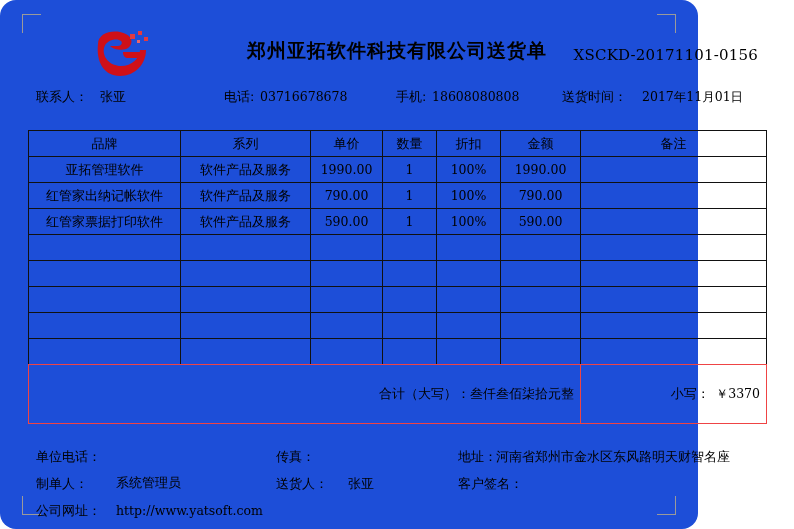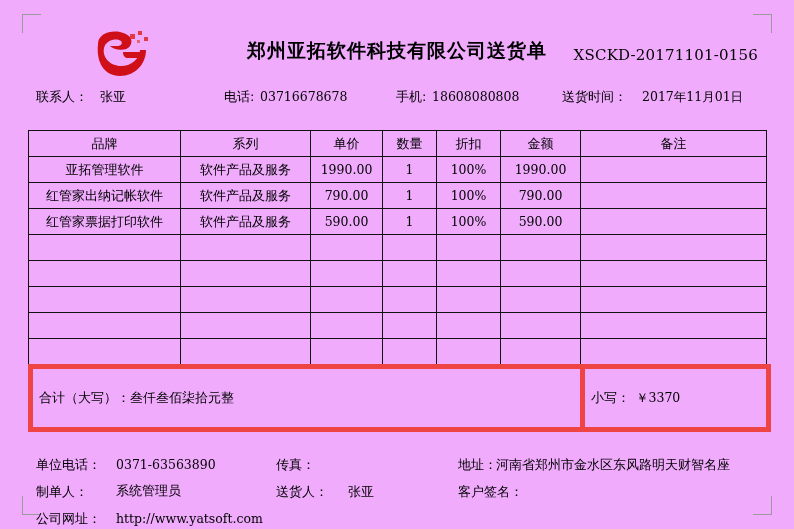--- a/index.html
+++ b/index.html
@@ -9,24 +9,25 @@
   body {
     width: 794px;
     height: 529px;
     background: #ffffff;
     font-family: "Liberation Sans", sans-serif;
     color: #000;
     overflow: hidden;
   }
   .page {
     position: relative;
-    width: 794px;
+    width: 698px;
     height: 529px;
-    background: #f0abfc;
+    background: #1d4ed8;
     box-sizing: border-box;
+    border-radius: 16px;
   }
   
   .crop {
     position: absolute;
     width: 18px;
     height: 18px;
   }
   .crop.tl { top: 14px; left: 22px; border-top: 1px solid #9a9a9a; border-left: 1px solid #9a9a9a; }
   .crop.tr { top: 14px; right: 22px; border-top: 1px solid #9a9a9a; border-right: 1px solid #9a9a9a; }
   .crop.bl { bottom: 14px; left: 22px; border-bottom: 1px solid #9a9a9a; border-left: 1px solid #9a9a9a; }
@@ -111,25 +112,26 @@
   
   table.totals {
     border-collapse: collapse;
     width: 100%;
     table-layout: fixed;
     font-size: 13px;
     font-family: "DejaVu Sans", sans-serif;
     margin-top: -1px;
   }
   table.totals td {
-    border: 5px solid #ef4444;
+    border: 1px solid #ef4444;
     height: 26px;
     padding: 16px 6px;
     white-space: nowrap;
     overflow: hidden;
+    text-align: right;
   }
 
   
   .foot {
     position: relative;
     font-size: 13px;
     font-family: "DejaVu Sans", sans-serif;
     margin-top: 19px;
   }
   .foot-row {
@@ -292,21 +294,20 @@
         <td>
           <span>小写：</span><span class="mono" style="margin-left:6px;">￥3370</span>
         </td>
       </tr>
     </tbody>
       </table>
 
     <div class="foot">
       <div class="foot-row">
         <span class="fld" style="left:8px;">单位电话：</span>
-        <span class="fld mono" style="left:88px;">0371-63563890</span>
         <span class="fld" style="left:248px;">传真：</span>
         <span class="fld mono" style="left:320px;"></span>
         <span class="fld" style="left:430px;">地址：</span>
         <span class="fld" style="left:468px;">河南省郑州市金水区东风路明天财智名座</span>
       </div>
       <div class="foot-row">
         <span class="fld" style="left:8px;">制单人：</span>
         <span class="fld" style="left:88px;font-family:Liberation Mono, monospace;">系统管理员</span>
         <span class="fld" style="left:248px;text-align:center;">送货人：</span>
         <span class="fld" style="left:320px;">张亚</span>

